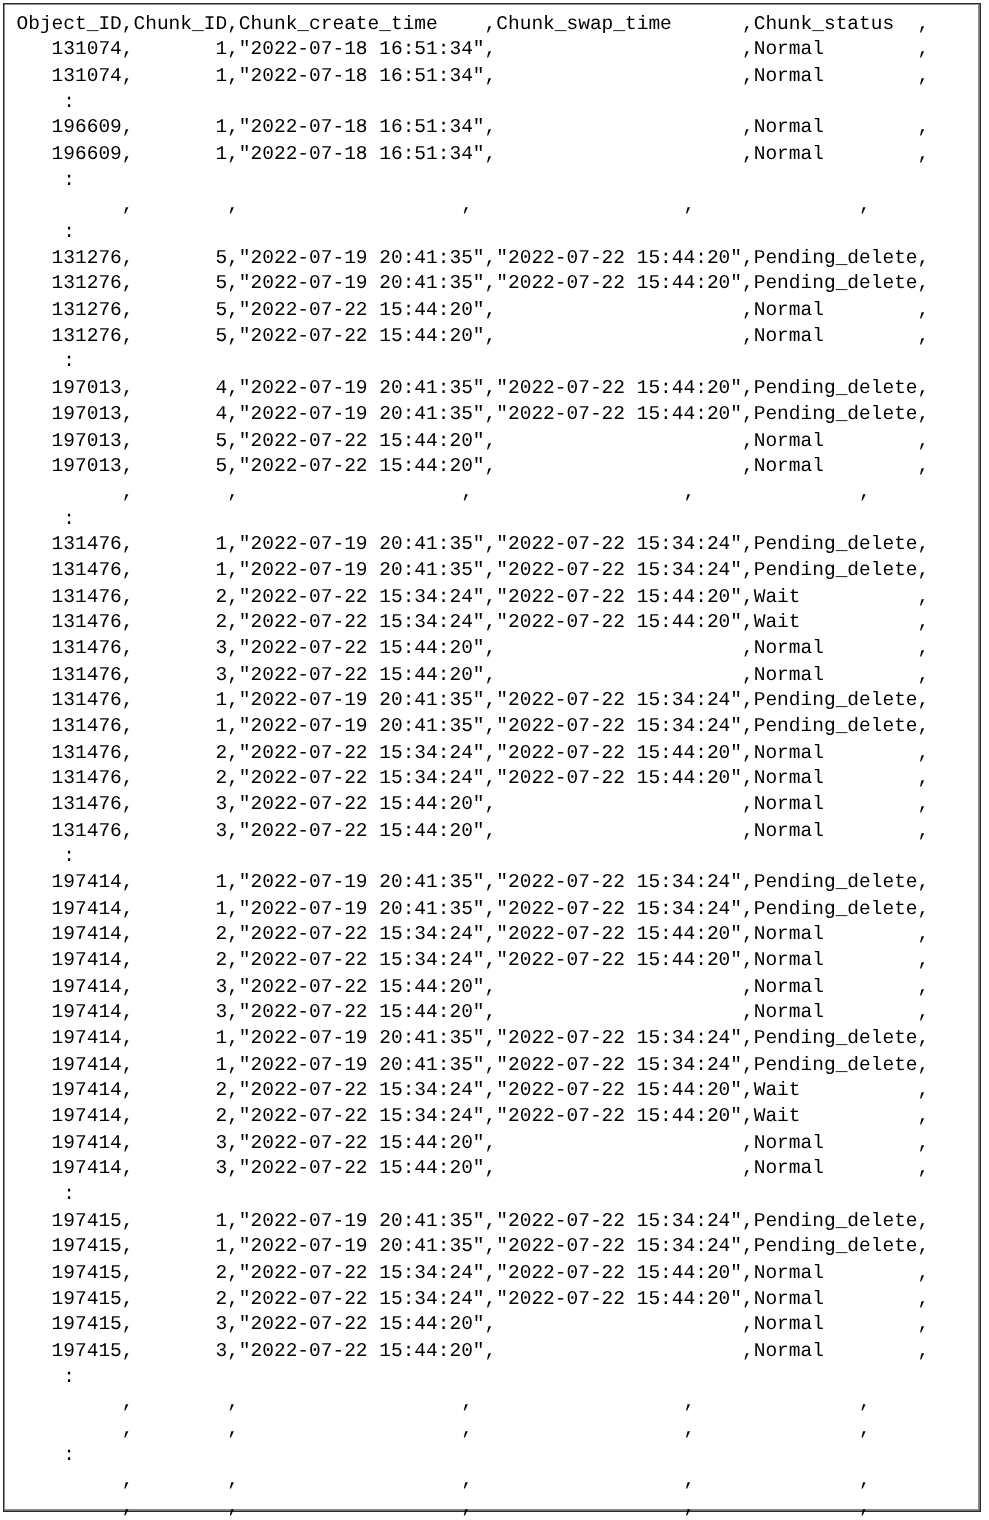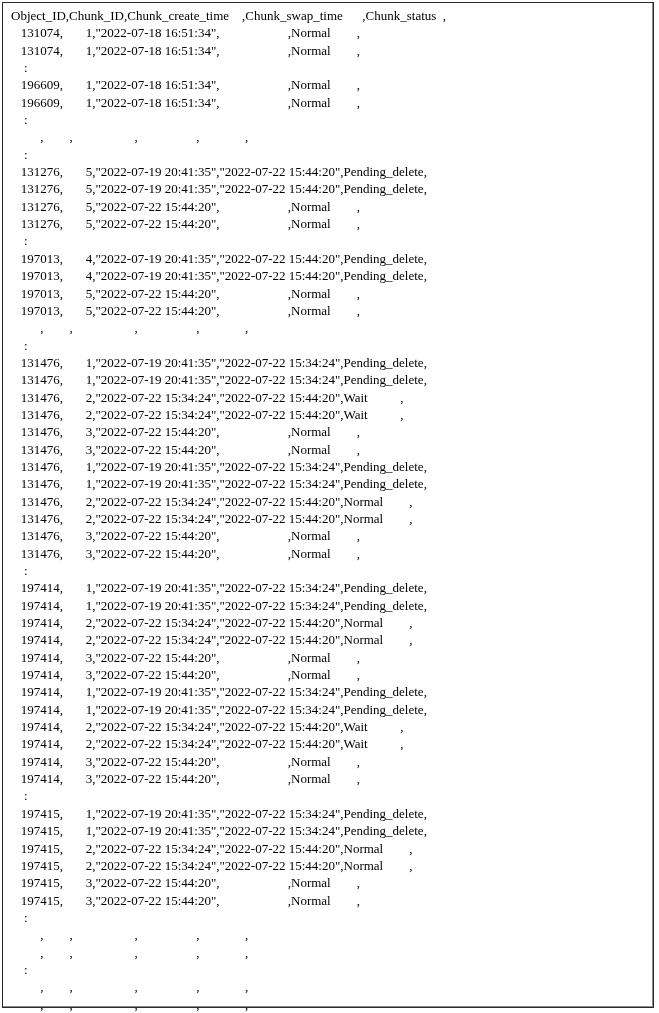--- a/index.html
+++ b/index.html
@@ -16,21 +16,21 @@
     top: 2px;
     width: 650px;
     height: 1004px;
     background: #ffffff;
     border: 1px solid #2a2a2a;
     box-shadow: inset -1px -1px 0 #8a8a8a;
   }
   pre.csv {
     margin: 0;
     padding: 4px 0 0 8px;
-    font-family: Liberation Serif, serif;
+    font-family: Liberation Mono, monospace;
     font-size: 13px;
     line-height: 17.35px;
     color: #000000;
     white-space: pre;
   }
 </style>
 </head>
 <body>
 
 <div class="screen">

